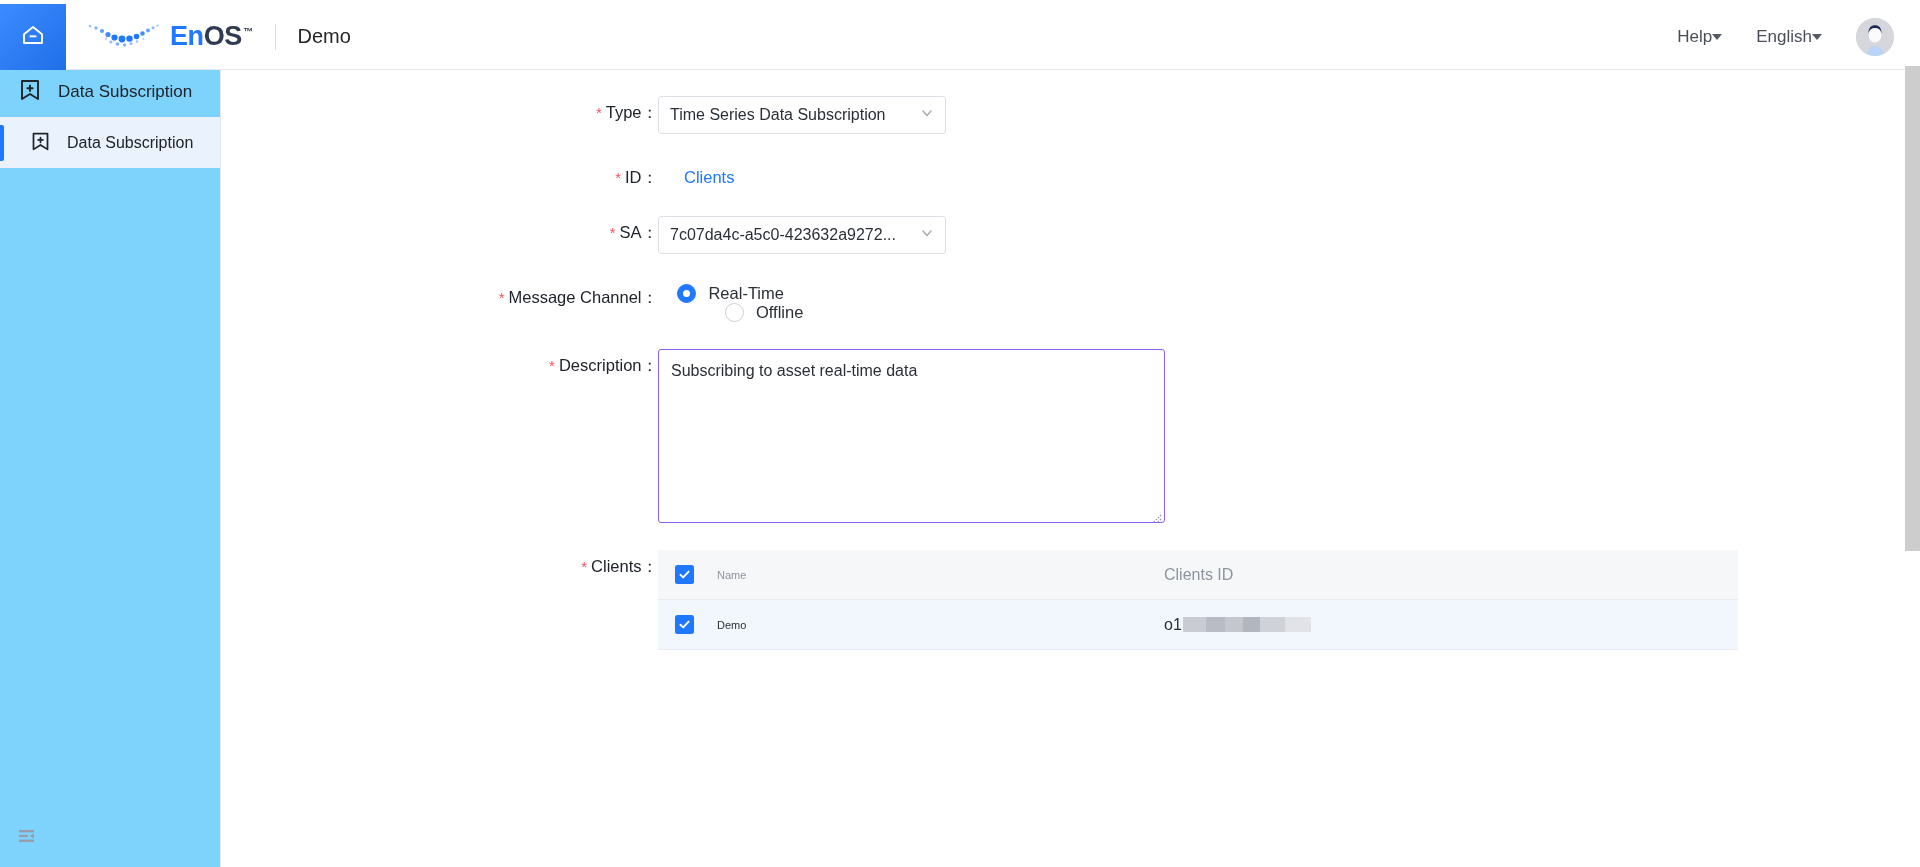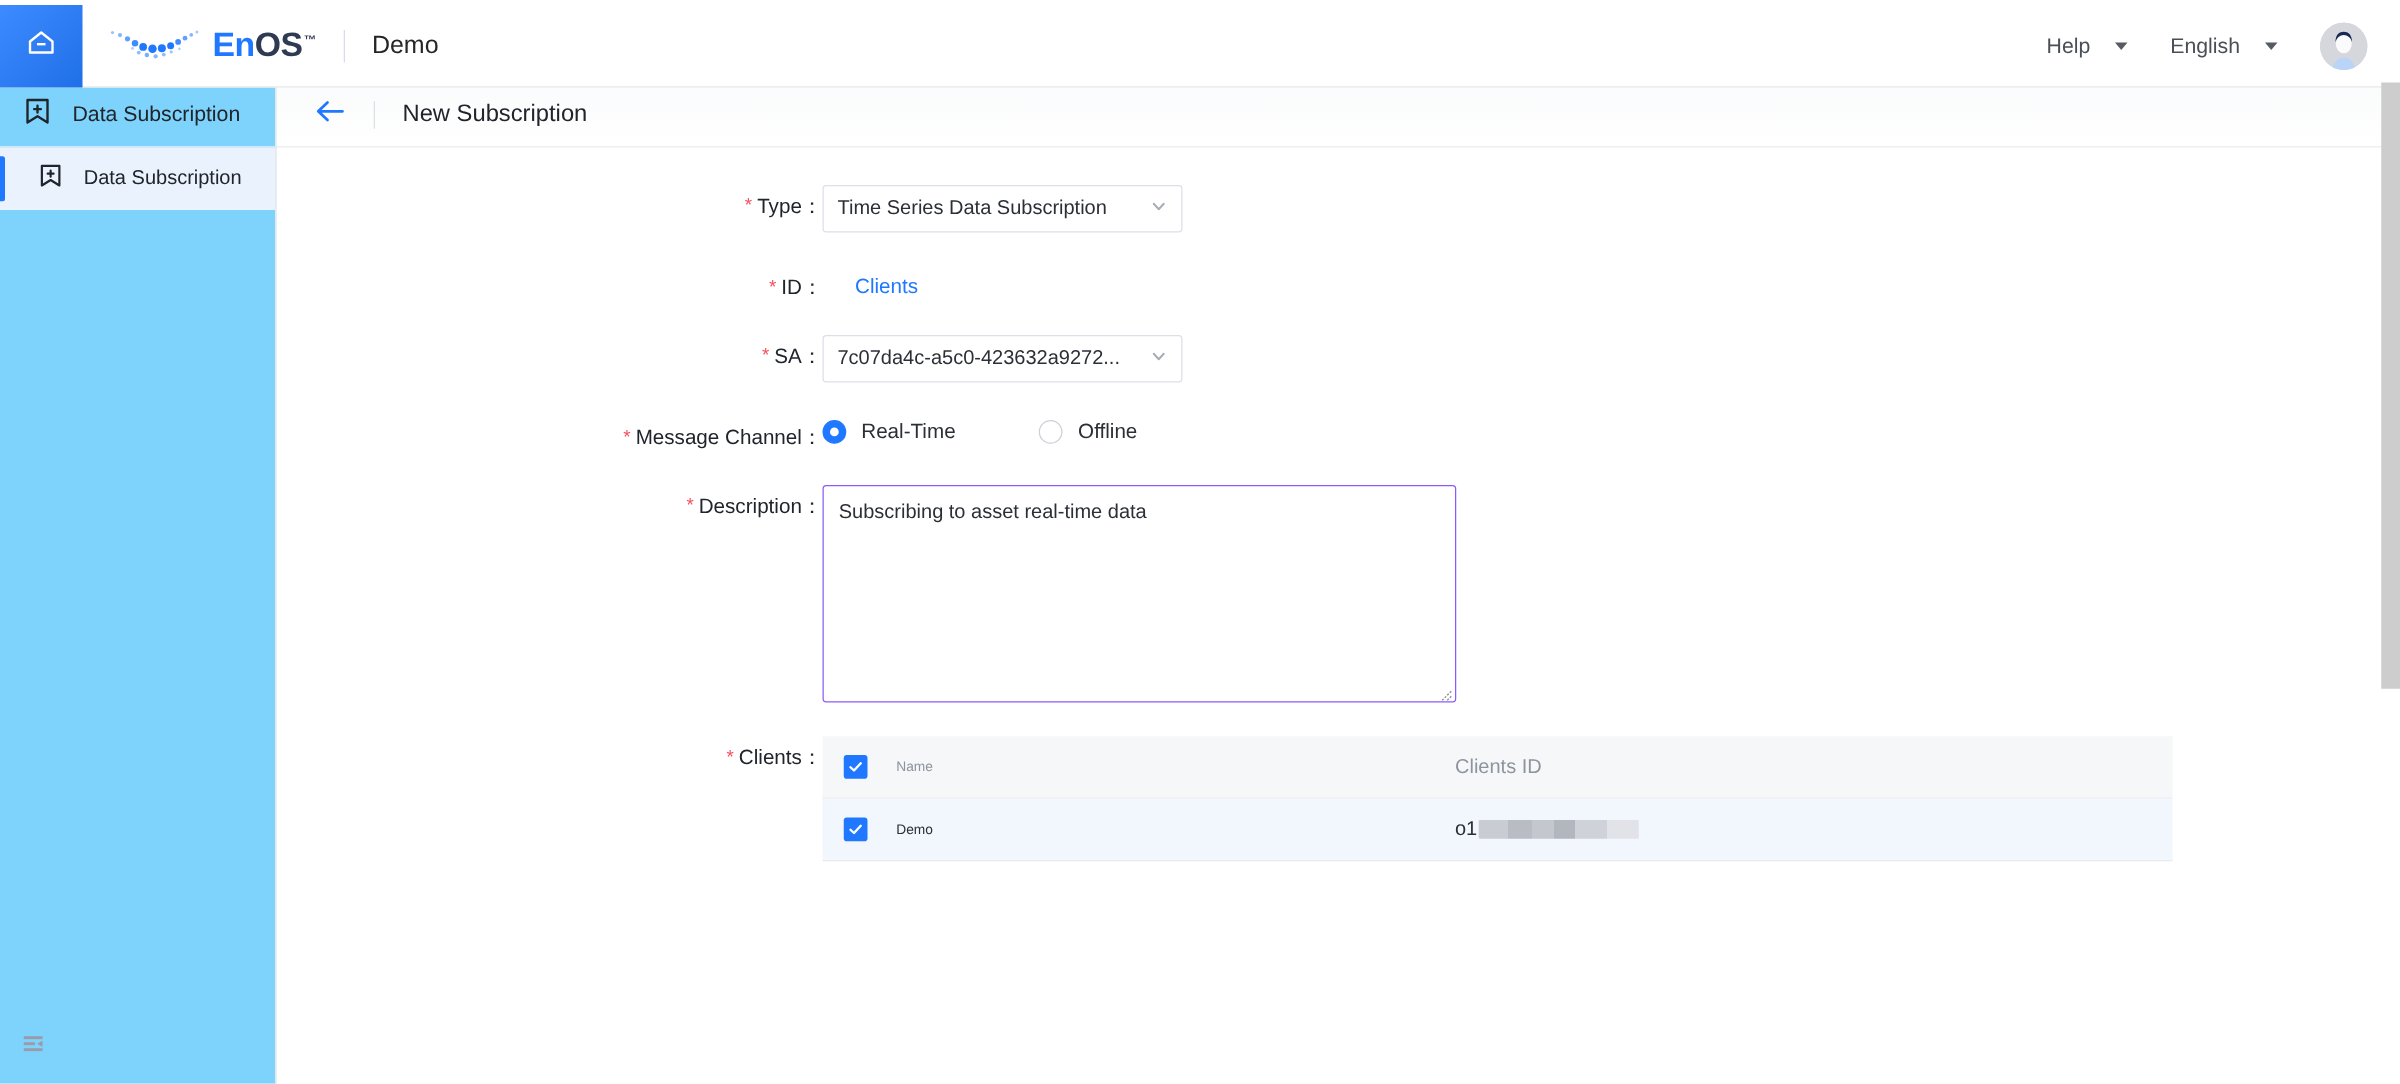--- a/index.html
+++ b/index.html
@@ -47,21 +47,21 @@
     margin: 0 22px;
   }
   .app-name { font-size: 20px; color: #262626; white-space: nowrap; }
 
   .header-right {
     margin-left: auto; display: flex; align-items: center;
     padding-right: 26px; gap: 34px;
   }
   .hdr-link {
     font-size: 17px; color: #4a4f57; cursor: pointer;
-    display: flex; align-items: center; gap: 20px; white-space: nowrap;
+    display: flex; align-items: center; gap: 0; white-space: nowrap;
   }
   .caret-down {
     width: 0; height: 0;
     border-left: 5px solid transparent;
     border-right: 5px solid transparent;
     border-top: 6px solid #555a63;
   }
   .avatar {
     width: 38px; height: 38px; border-radius: 50%;
     background: #d5d7dc; overflow: hidden;
@@ -141,21 +141,21 @@
   .select-box .val, .text-box .val {
     flex: 1; overflow: hidden; white-space: nowrap; text-overflow: ellipsis;
   }
   .chev { flex: none; margin-left: 6px; }
   .text-box { cursor: text; }
   .gen-link {
     font-size: 16.5px; color: #1f78ff; cursor: pointer;
     margin-left: 26px; padding-top: 7px; white-space: nowrap;
   }
 
-  .radio-group { display: flex; align-items: flex-end; padding-top: 3px; }
+  .radio-group { display: flex; align-items: center; padding-top: 3px; flex-direction: column; }
   .radio-opt { display: flex; align-items: center; cursor: pointer; }
   .radio-opt + .radio-opt { margin-left: 67px; }
   .radio {
     width: 19px; height: 19px; border-radius: 50%;
     border: 1px solid #ccd0d8; background: #fff;
     display: flex; align-items: center; justify-content: center;
     flex: none;
   }
   .radio.on { background: #1f78ff; border-color: #1f78ff; }
   .radio.on::after {
@@ -314,31 +314,20 @@
           <rect x="3" y="9.8" width="9" height="2.3" fill="#9a9aa8"></rect>
           <rect x="3" y="14.6" width="15" height="2.3" fill="#9a9aa8"></rect>
           <path d="M18 8.6 L13.6 11 L18 13.4 Z" fill="#9a9aa8"></path>
         </svg>
       </span>
     </div>
   </div>
 
   <div class="main">
 
-    <div class="page-head">
-      <span class="back-arrow">
-        <span>
-          <svg width="26" height="22" viewBox="0 0 26 22">
-            <path d="M23 11 H4 M11 4 L3.6 11 L11 18" fill="none" stroke="#1f78ff" stroke-width="2.2" stroke-linecap="round" stroke-linejoin="round"></path>
-          </svg>
-        </span>
-      </span>
-      <span class="head-divider"></span>
-      <span class="page-title">New Subscription</span>
-    </div>
 
     <div class="form">
 
       <div class="row">
         <div class="label">
           <span class="req">*</span>
           <span>Type：</span>
         </div>
         <div class="field">
           <div class="select-box">

